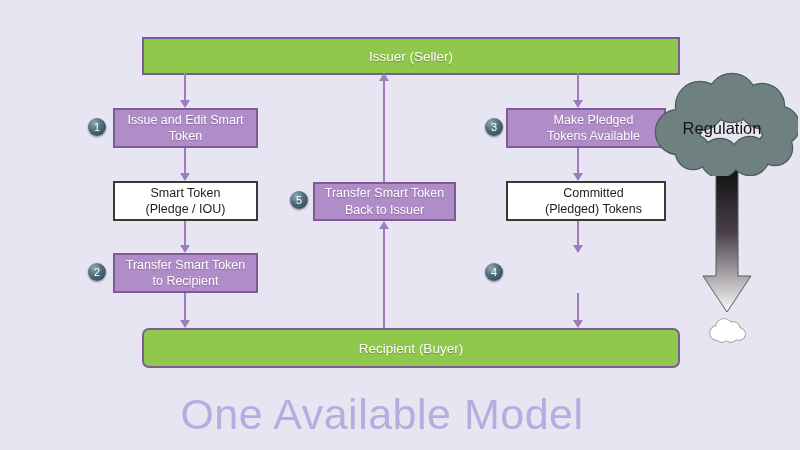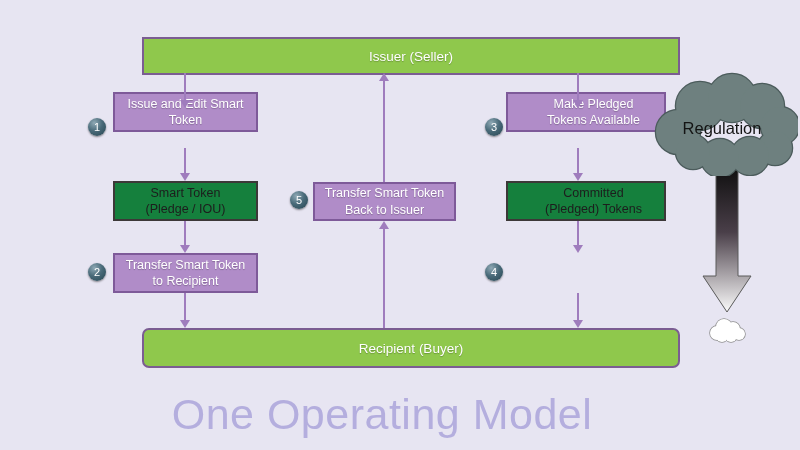--- a/index.html
+++ b/index.html
@@ -10,27 +10,27 @@
   .party-bar{position:absolute;left:114px;width:534px;height:34px;background:#8fc84c;
     border:2px solid #7b5d92;display:flex;align-items:center;justify-content:center;
     color:#fff;font-size:13.5px;text-shadow:0 1px 1px rgba(0,0,0,.25);margin-left:28px;}
   .bar-issuer{top:37px;}
   .bar-recipient{top:328px;height:36px;border-radius:7px;}
 
   
   .pbox{position:absolute;width:141px;background:#b08cc8;border:2px solid #7e5a99;
     display:flex;align-items:center;justify-content:center;text-align:center;
     color:#fff;font-size:12.5px;line-height:1.32;text-shadow:0 1px 1px rgba(0,0,0,.25);}
-  .tbox{position:absolute;width:141px;background:#15803d;border:2px solid #3c3838;
+  .tbox{position:absolute;width:141px;background:#ffffff;border:2px solid #3c3838;
     display:flex;align-items:center;justify-content:center;text-align:center;
     color:#1d1d1d;font-size:12.5px;line-height:1.32;}
   .ml{white-space:pre-line;}
   .col-left{left:113px;}
   .col-right{left:506px;padding-left:15px;}
-  .row1{top:92px;height:36px;}
+  .row1{top:108px;height:36px;}
   .row2{top:181px;height:36px;}
   .row3{top:253px;height:36px;}
   .box-mid{left:313px;top:182px;width:139px;height:35px;}
 
   
   .vline{position:absolute;width:2px;background:#9f7cbd;}
   .ah-down{position:absolute;width:0;height:0;border-left:5px solid transparent;
     border-right:5px solid transparent;border-top:8px solid #9f7cbd;}
   .ah-up{position:absolute;width:0;height:0;border-left:5px solid transparent;
     border-right:5px solid transparent;border-bottom:8px solid #9f7cbd;}
@@ -156,15 +156,15 @@
     <g fill="#ffffff">
       <circle cx="11" cy="15" r="7"></circle>
         <circle cx="18" cy="9" r="8"></circle>
       <circle cx="27" cy="11" r="7"></circle>
         <circle cx="33" cy="16" r="6"></circle>
       <circle cx="25" cy="18" r="6"></circle>
         <circle cx="16" cy="18" r="6"></circle>
     </g>
   </svg>
 
-  <div class="slide-title">One Operating Model</div>
+  <div class="slide-title">One Available Model</div>
 
 </div>
 
 </body></html>

